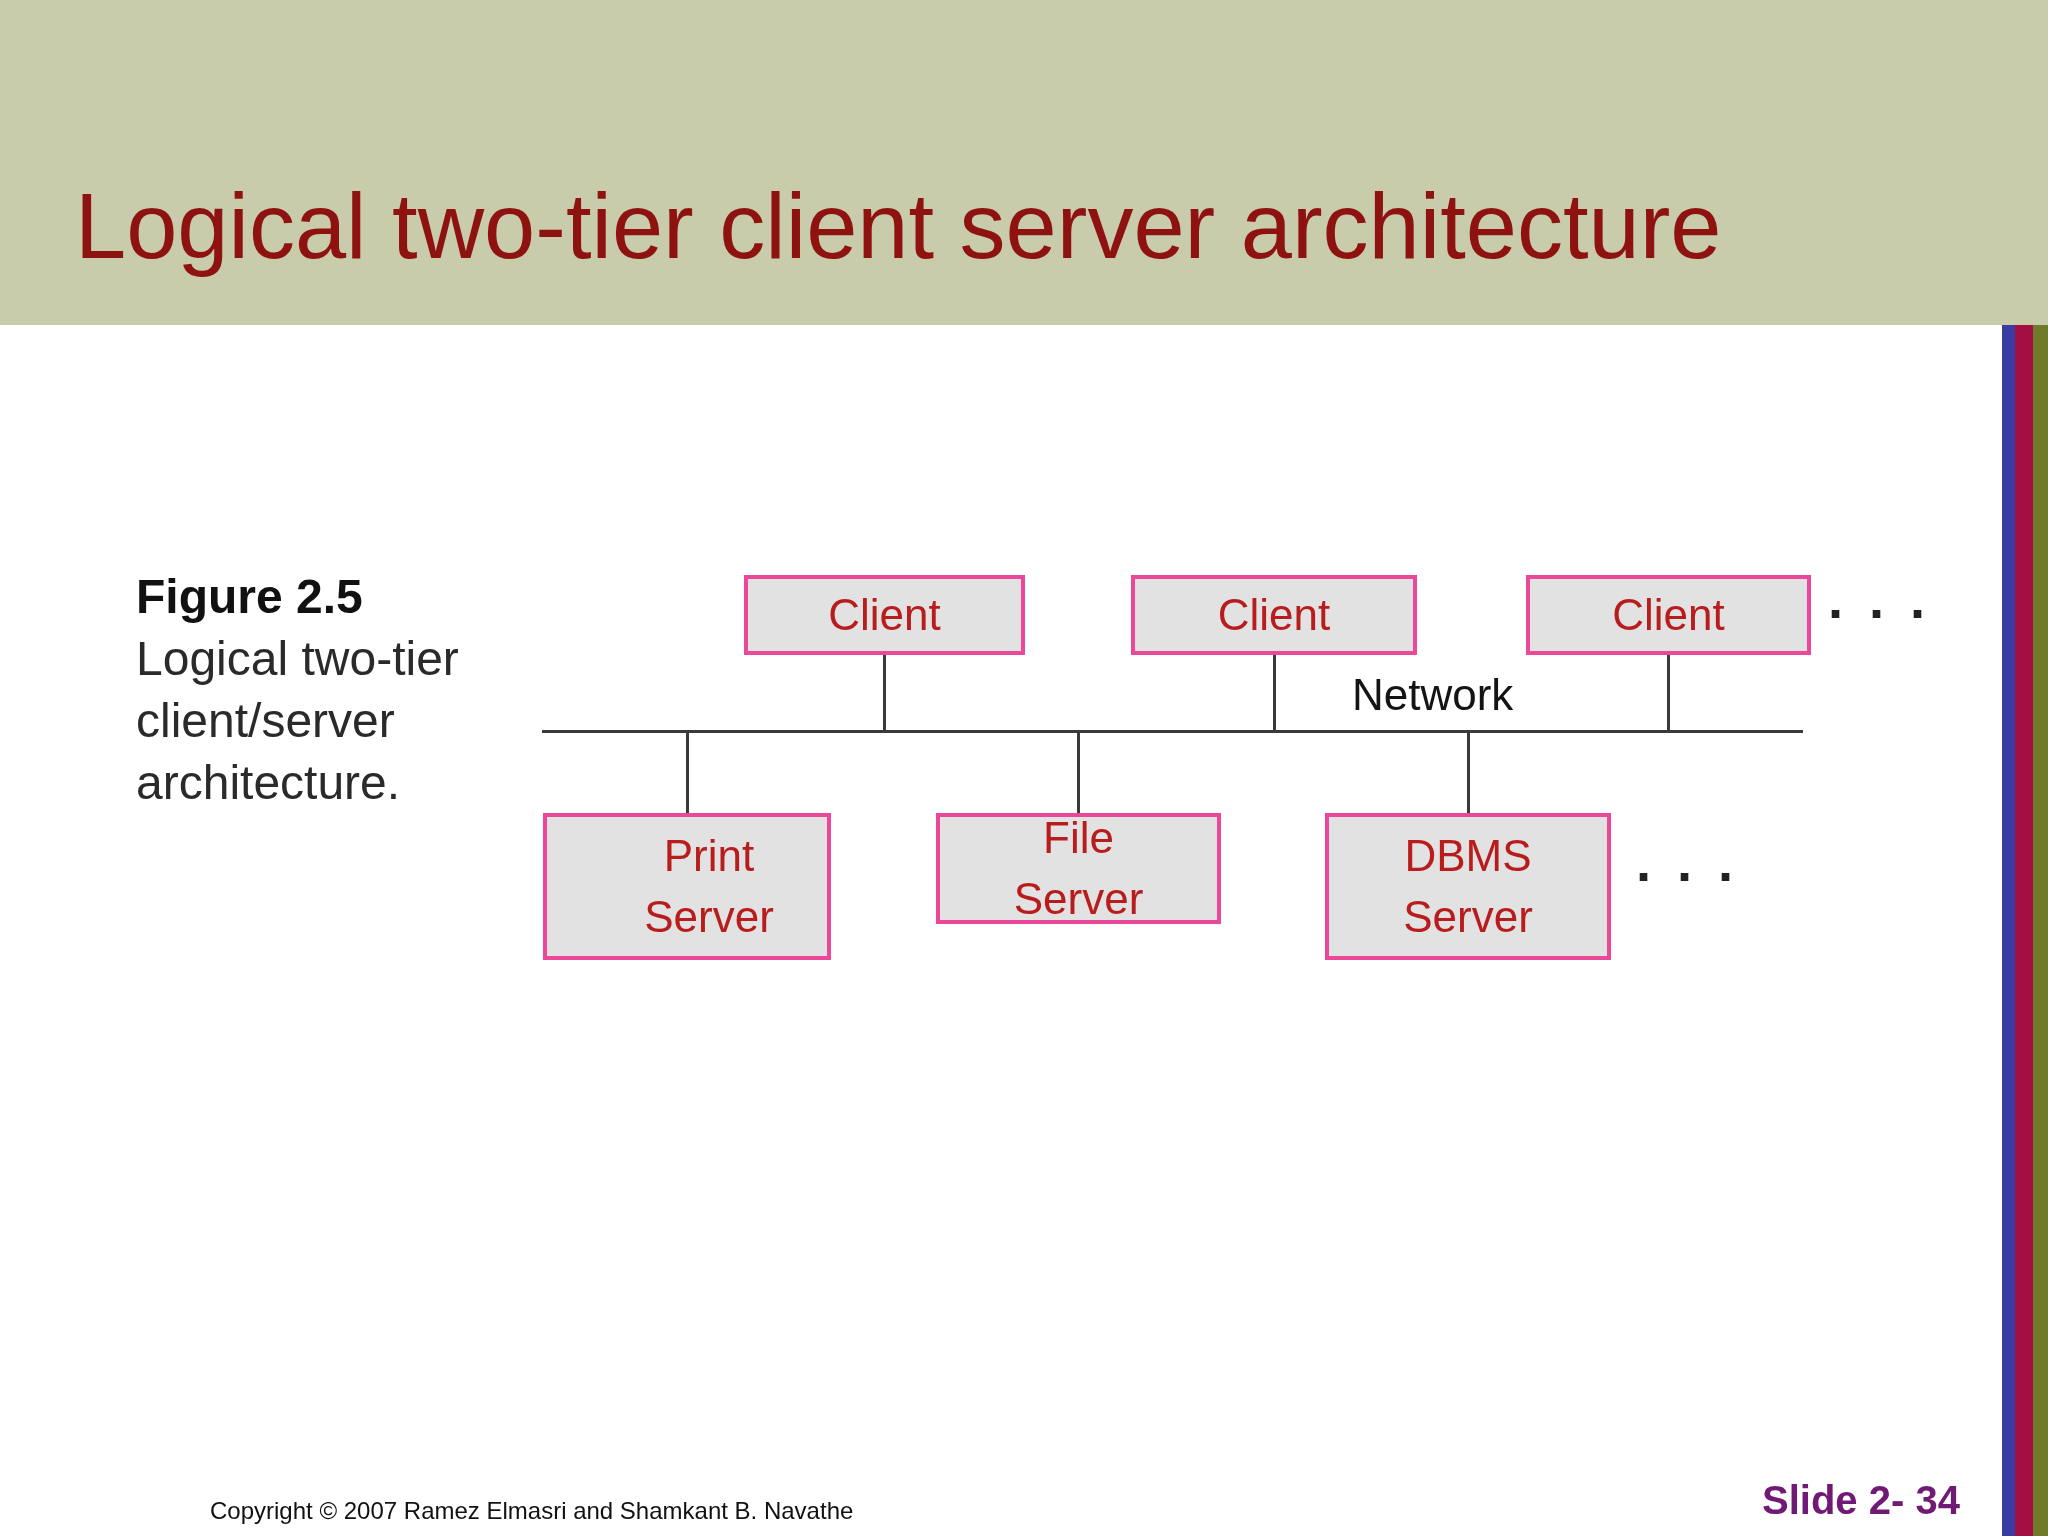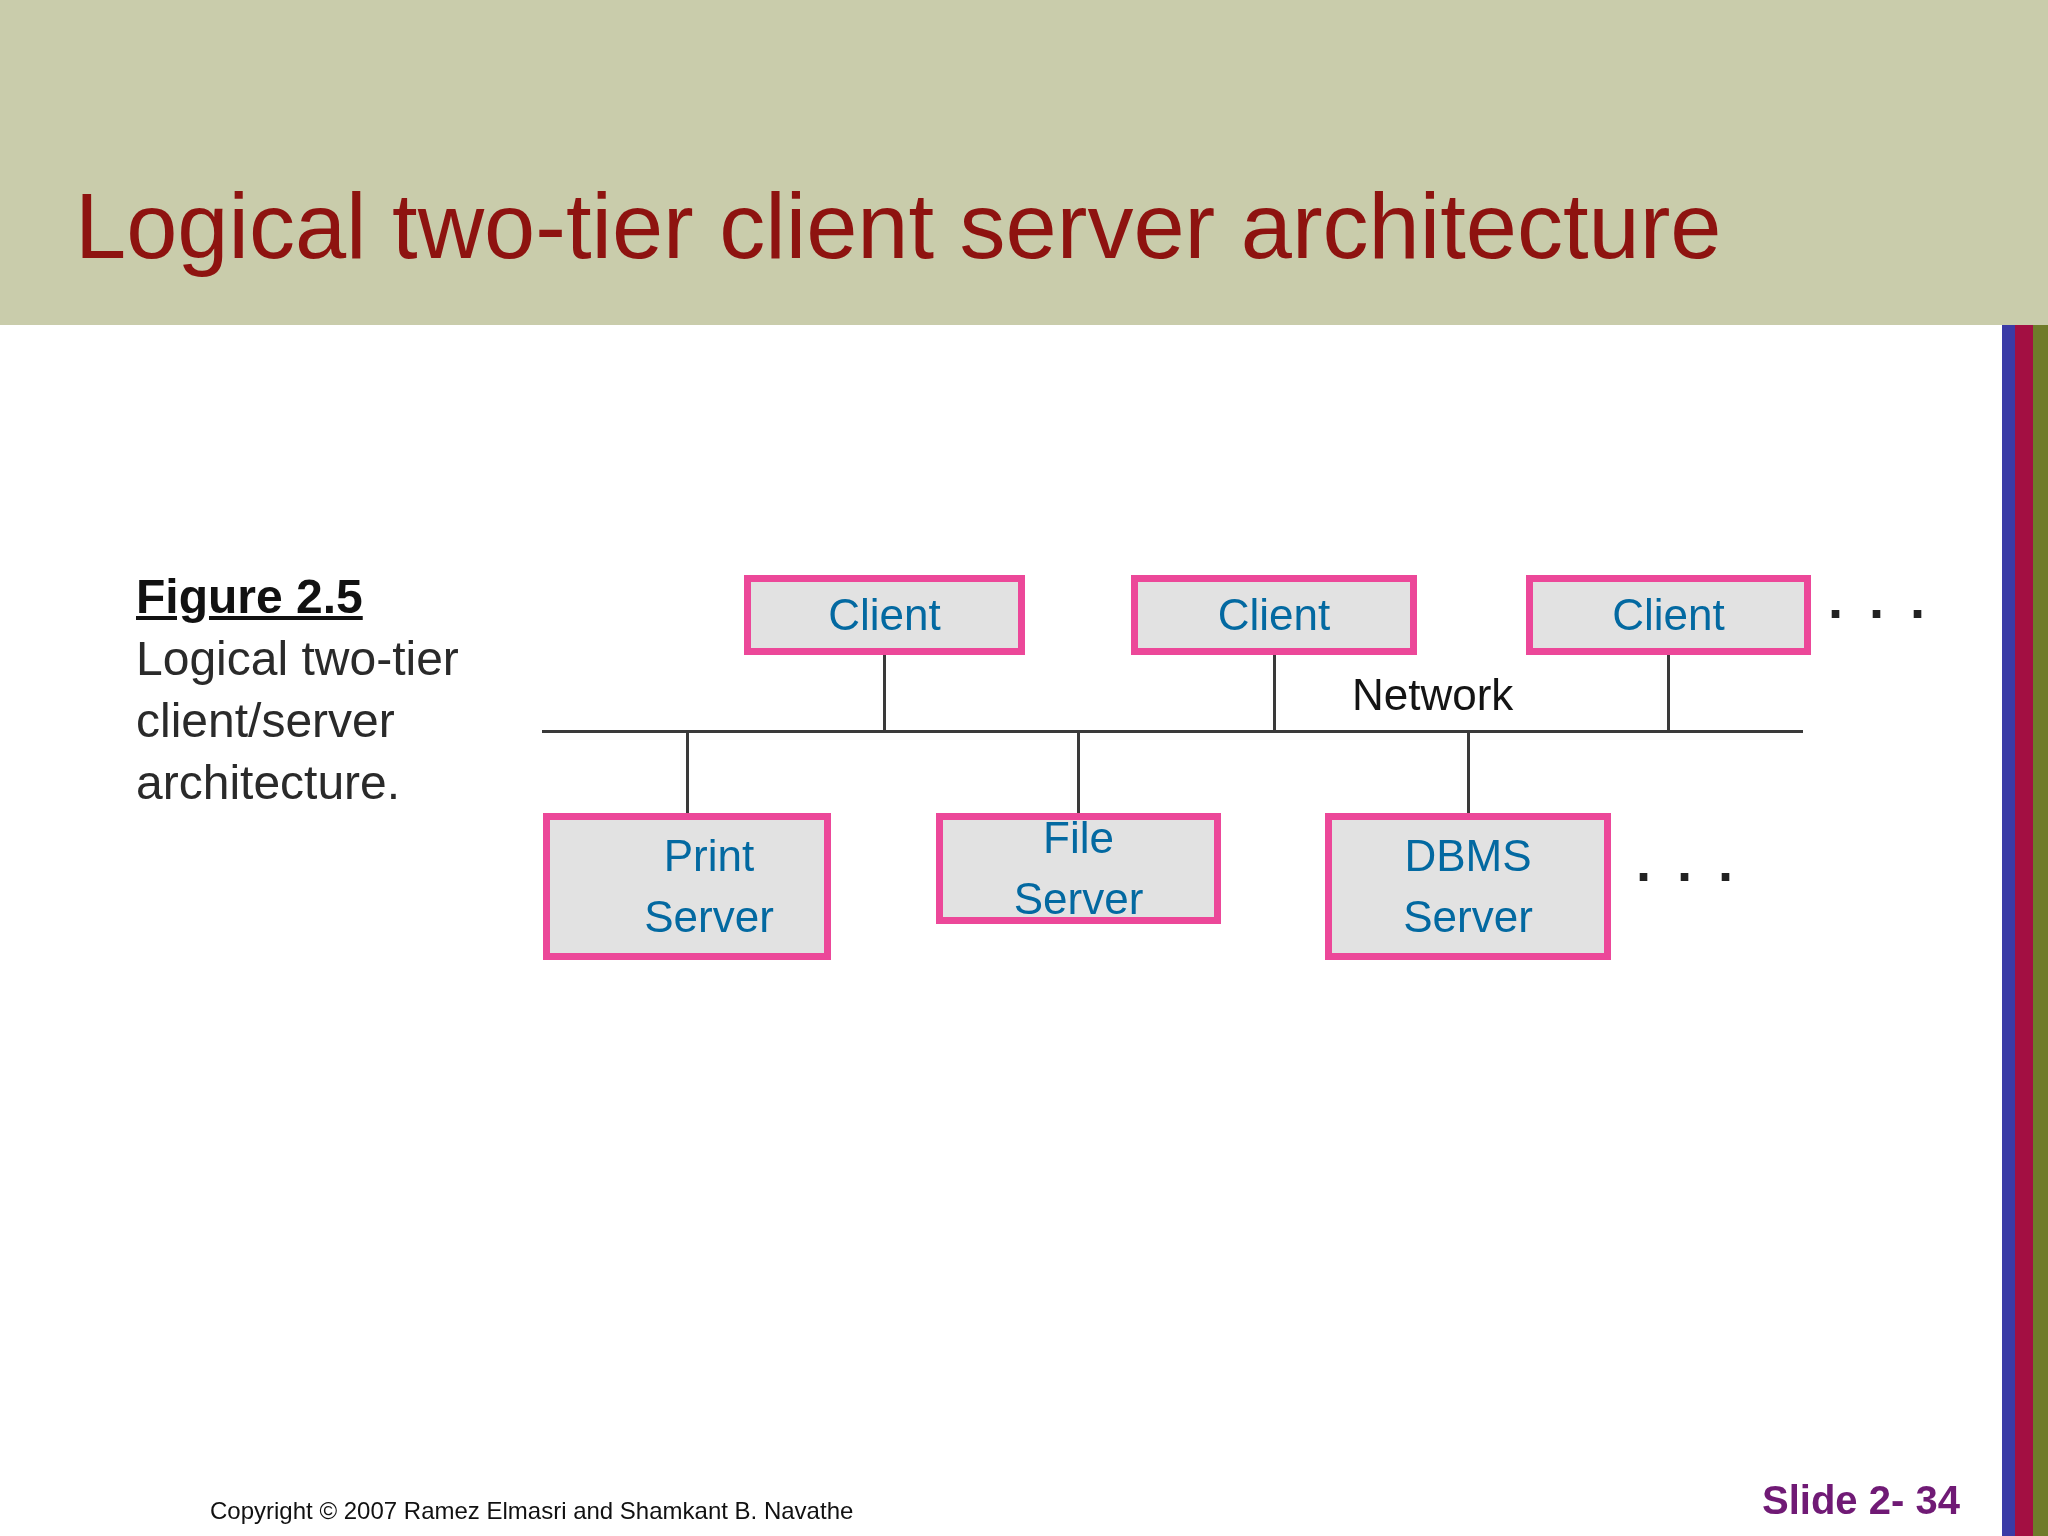--- a/index.html
+++ b/index.html
@@ -19,26 +19,26 @@
   
   .stripe{position:absolute;top:325px;height:1211px;}
   .stripe.blue{left:2002px;width:13px;background:#3b3ba6;}
   .stripe.crimson{left:2015px;width:18px;background:#a30f42;}
   .stripe.olive{left:2033px;width:15px;background:#6f7b2a;}
   
   .fig-caption{
     position:absolute;left:136px;top:566px;width:340px;
     font-size:48px;line-height:62px;color:#2a2a2a;
   }
-  .fig-caption .cap-title{font-weight:bold;color:#111;text-decoration:underline;}
+  .fig-caption .cap-title{font-weight:bold;color:#111;}
   
   .node{
-    position:absolute;background:#e2e2e2;border:7px solid #ec4899;
+    position:absolute;background:#e2e2e2;border:4px solid #ec4899;
     display:flex;align-items:center;justify-content:center;
-    font-size:44px;color:#0369a1;text-align:center;box-sizing:border-box;
+    font-size:44px;color:#b91c1c;text-align:center;box-sizing:border-box;
   }
   .client-1{left:744px;top:575px;width:281px;height:80px;}
   .client-2{left:1131px;top:575px;width:286px;height:80px;}
   .client-3{left:1526px;top:575px;width:285px;height:80px;}
   .server{line-height:1.38;}
   .server-print{left:543px;top:813px;width:288px;height:147px;padding-left:44px;}
   .server-file{left:936px;top:813px;width:285px;height:111px;}
   .server-dbms{left:1325px;top:813px;width:286px;height:147px;}
   .connector{position:absolute;width:3px;background:#3a3a3a;}
   .conn-c1{left:883px;top:655px;height:78px;}

